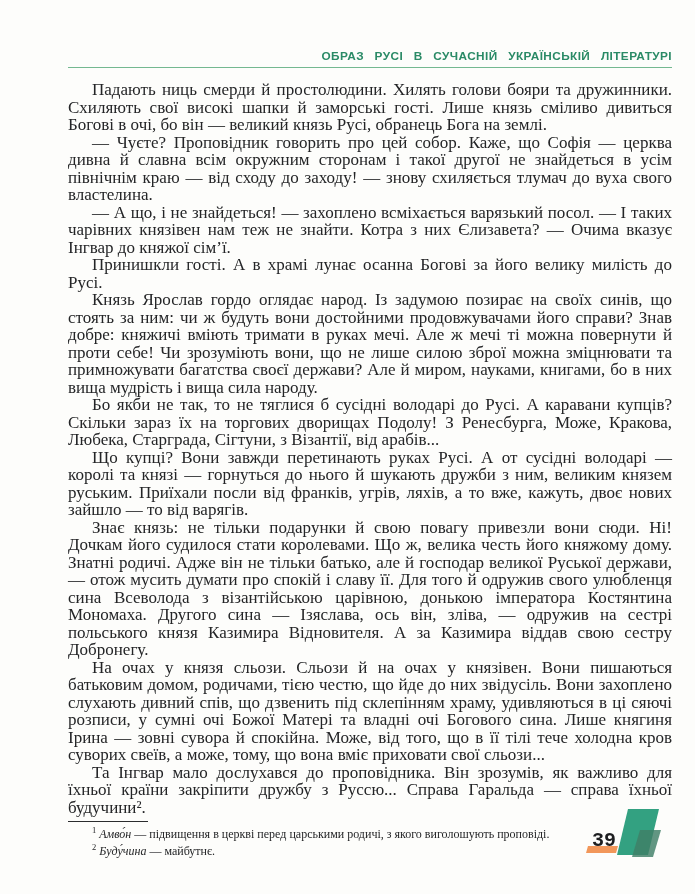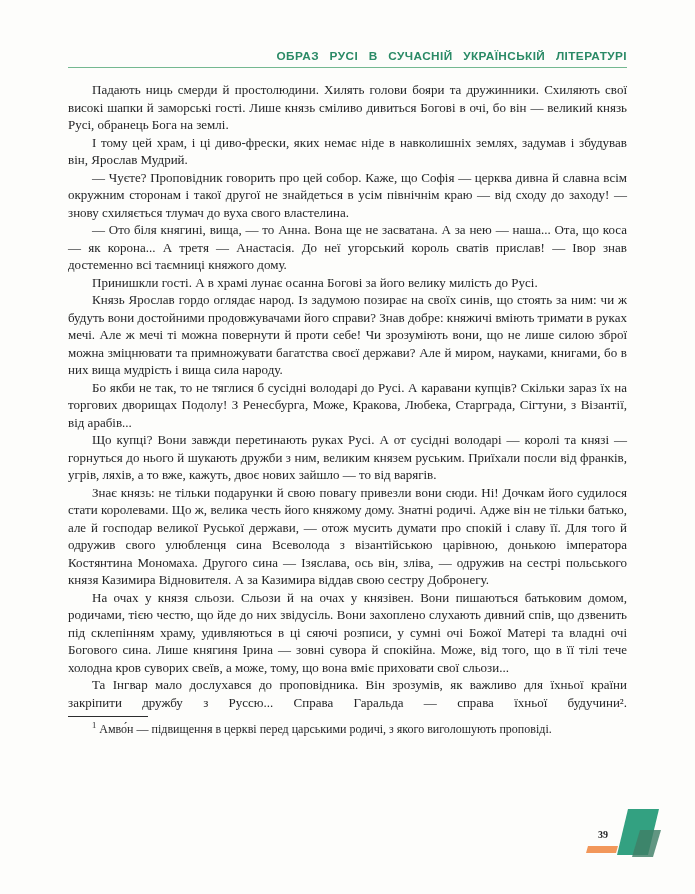--- a/index.html
+++ b/index.html
@@ -11,21 +11,21 @@
     width: 695px;
     height: 894px;
     position: relative;
     overflow: hidden;
     font-family: "Liberation Serif", serif;
     color: #242527;
   }
   .page {
     box-sizing: border-box;
     width: 695px;
-    padding: 49px 68px 0 68px;
+    padding: 49px 23px 0 68px;
   }
   
   .running-head {
     text-align: right;
     font-family: "Liberation Sans", sans-serif;
     font-weight: bold;
     font-size: 11.8px;
     letter-spacing: 0.4px;
     word-spacing: 7px;
     color: var(--header-teal, #2a8a66);
@@ -33,97 +33,101 @@
   .head-rule {
     border-bottom: 1px solid var(--rule-green, #74b890);
     margin-top: 4px;
     margin-bottom: 13px;
   }
   
   main p {
     margin: 0;
     text-align: justify;
     text-indent: 24px;
-    font-size: 13px;
+    font-size: 17px;
     line-height: 17.5px;
   }
   main p.last-justify { text-align-last: justify; }
   
   footer { margin-top: 5px; }
   .fn-rule {
     width: 80px;
     border-top: 1.2px solid #2b2c2e;
     margin: 0 0 4px 0;
   }
   .footnote {
     font-size: 12px;
     line-height: 16.5px;
     text-indent: 24px;
     text-align: justify;
   }
   .footnote sup {
     font-size: 8.5px;
     line-height: 0;
   }
-  .footnote .fn-term { }
+  .footnote .fn-term { font-style: italic; }
   
   .corner {
     position: absolute;
     left: 580px;
     top: 800px;
     width: 115px;
     height: 70px;
   }
   .corner svg {
     position: absolute;
     left: 0;
     top: 0;
   }
   .page-number {
     position: absolute;
-    left: 18px;
+    left: 12px;
     top: 29px;
-    font-family: Liberation Serif, serif;
+    font-family: Liberation Mono, monospace;
     font-weight: bold;
-    font-size: 10px;
+    font-size: 20px;
     color: #1d1e20;
     z-index: 2;
   }
 </style>
 </head>
 <body>
 
 <div class="page">
 
   <header>
     <div class="running-head">ОБРАЗ РУСІ В СУЧАСНІЙ УКРАЇНСЬКІЙ ЛІТЕРАТУРІ</div>
     <div class="head-rule"></div>
   </header>
 
   <main>
     <p>Падають ниць смерди й простолюдини. Хилять голови бояри та дружинники. Схиляють свої високі шапки й заморські гості. Лише князь сміливо дивиться Богові в очі, бо він — великий князь Русі, обранець Бога на землі.</p>
-    <p>І тому цей храм, і ці диво-фрески, яких немає ніде в навколишніх землях, задумав і збудував він, Ярослав Мудрий.</p>
     <p>— Чуєте? Проповідник говорить про цей собор. Каже, що Софія — церква дивна й славна всім окружним сторонам і такої другої не знайдеться в усім північнім краю — від сходу до заходу! — знову схиляється тлумач до вуха свого властелина.</p>
-    <p>— Ото біля княгині, вища, — то Анна. Вона ще не засватана. А за нею — наша... Ота, що коса — як корона... А третя — Анастасія. До неї угорський король сватів прислав! — Івор знав достеменно всі таємниці княжого дому.</p>
+    <p>— А що, і не знайдеться! — захоплено всміхається варязький посол. — І таких чарівних князівен нам теж не знайти. Котра з них Єлизавета? — Очима вказує Інгвар до княжої сім’ї.</p>
     <p>Принишкли гості. А в храмі лунає осанна Богові за його велику милість до Русі.</p>
     <p>Князь Ярослав гордо оглядає народ. Із задумою позирає на своїх синів, що стоять за ним: чи ж будуть вони достойними продовжувачами його справи? Знав добре: княжичі вміють тримати в руках мечі. Але ж мечі ті можна повернути й проти себе! Чи зрозуміють вони, що не лише силою зброї можна зміцнювати та примножувати багатства своєї держави? Але й миром, науками, книгами, бо в них вища мудрість і вища сила народу.</p>
     <p>Бо якби не так, то не тяглися б сусідні володарі до Русі. А каравани купців? Скільки зараз їх на торгових дворищах Подолу! З Ренесбурга, Може, Кракова, Любека, Старграда, Сігтуни, з Візантії, від арабів...</p>
     <p>Що купці? Вони завжди перетинають руках Русі. А от сусідні володарі — королі та князі — горнуться до нього й шукають дружби з ним, великим князем руським. Приїхали посли від франків, угрів, ляхів, а то вже, кажуть, двоє нових зайшло — то від варягів.</p>
     <p>Знає князь: не тільки подарунки й свою повагу привезли вони сюди. Ні! Дочкам його судилося стати королевами. Що ж, велика честь його княжому дому. Знатні родичі. Адже він не тільки батько, але й господар великої Руської держави, — отож мусить думати про спокій і славу її. Для того й одружив свого улюбленця сина Всеволода з візантійською царівною, донькою імператора Костянтина Мономаха. Другого сина — Ізяслава, ось він, зліва, — одружив на сестрі польського князя Казимира Відновителя. А за Казимира віддав свою сестру Добронегу.</p>
     <p>На очах у князя сльози. Сльози й на очах у князівен. Вони пишаються батьковим домом, родичами, тією честю, що йде до них звідусіль. Вони захоплено слухають дивний спів, що дзвенить під склепінням храму, удивляються в ці сяючі розписи, у сумні очі Божої Матері та владні очі Богового сина. Лише княгиня Ірина — зовні сувора й спокійна. Може, від того, що в її тілі тече холодна кров суворих свеїв, а може, тому, що вона вміє приховати свої сльози...</p>
     <p class="last-justify">Та Інгвар мало дослухався до проповідника. Він зрозумів, як важливо для їхньої країни закріпити дружбу з Руссю... Справа Гаральда — справа їхньої будучини².</p>
   </main>
 
   <footer>
     <div class="fn-rule"></div>
     <div class="footnote">
       <sup>1</sup>
       <span class="fn-term">Амво́н</span>
       <span>— підвищення в церкві перед царськими родичі, з якого виголошують проповіді.</span>
     </div>
+    <div class="footnote">
+      <sup>2</sup>
+      <span class="fn-term">Буду́чина</span>
+      <span>— майбутнє.</span>
+    </div>
   </footer>
 
 </div>
 
 <div class="corner">
   <div class="page-number">39</div>
   <svg width="115" height="70" viewBox="0 0 115 70">
     <polygon points="48,9 79,9 68,55 37,55" fill="#33a181"></polygon>
     <polygon points="60,30 81,30 73,57 52,57" fill-opacity="0.82" fill="#3f7f66"></polygon>
     <polygon points="8,46 38,46 36,53 6,53" fill="#f2975a"></polygon>

